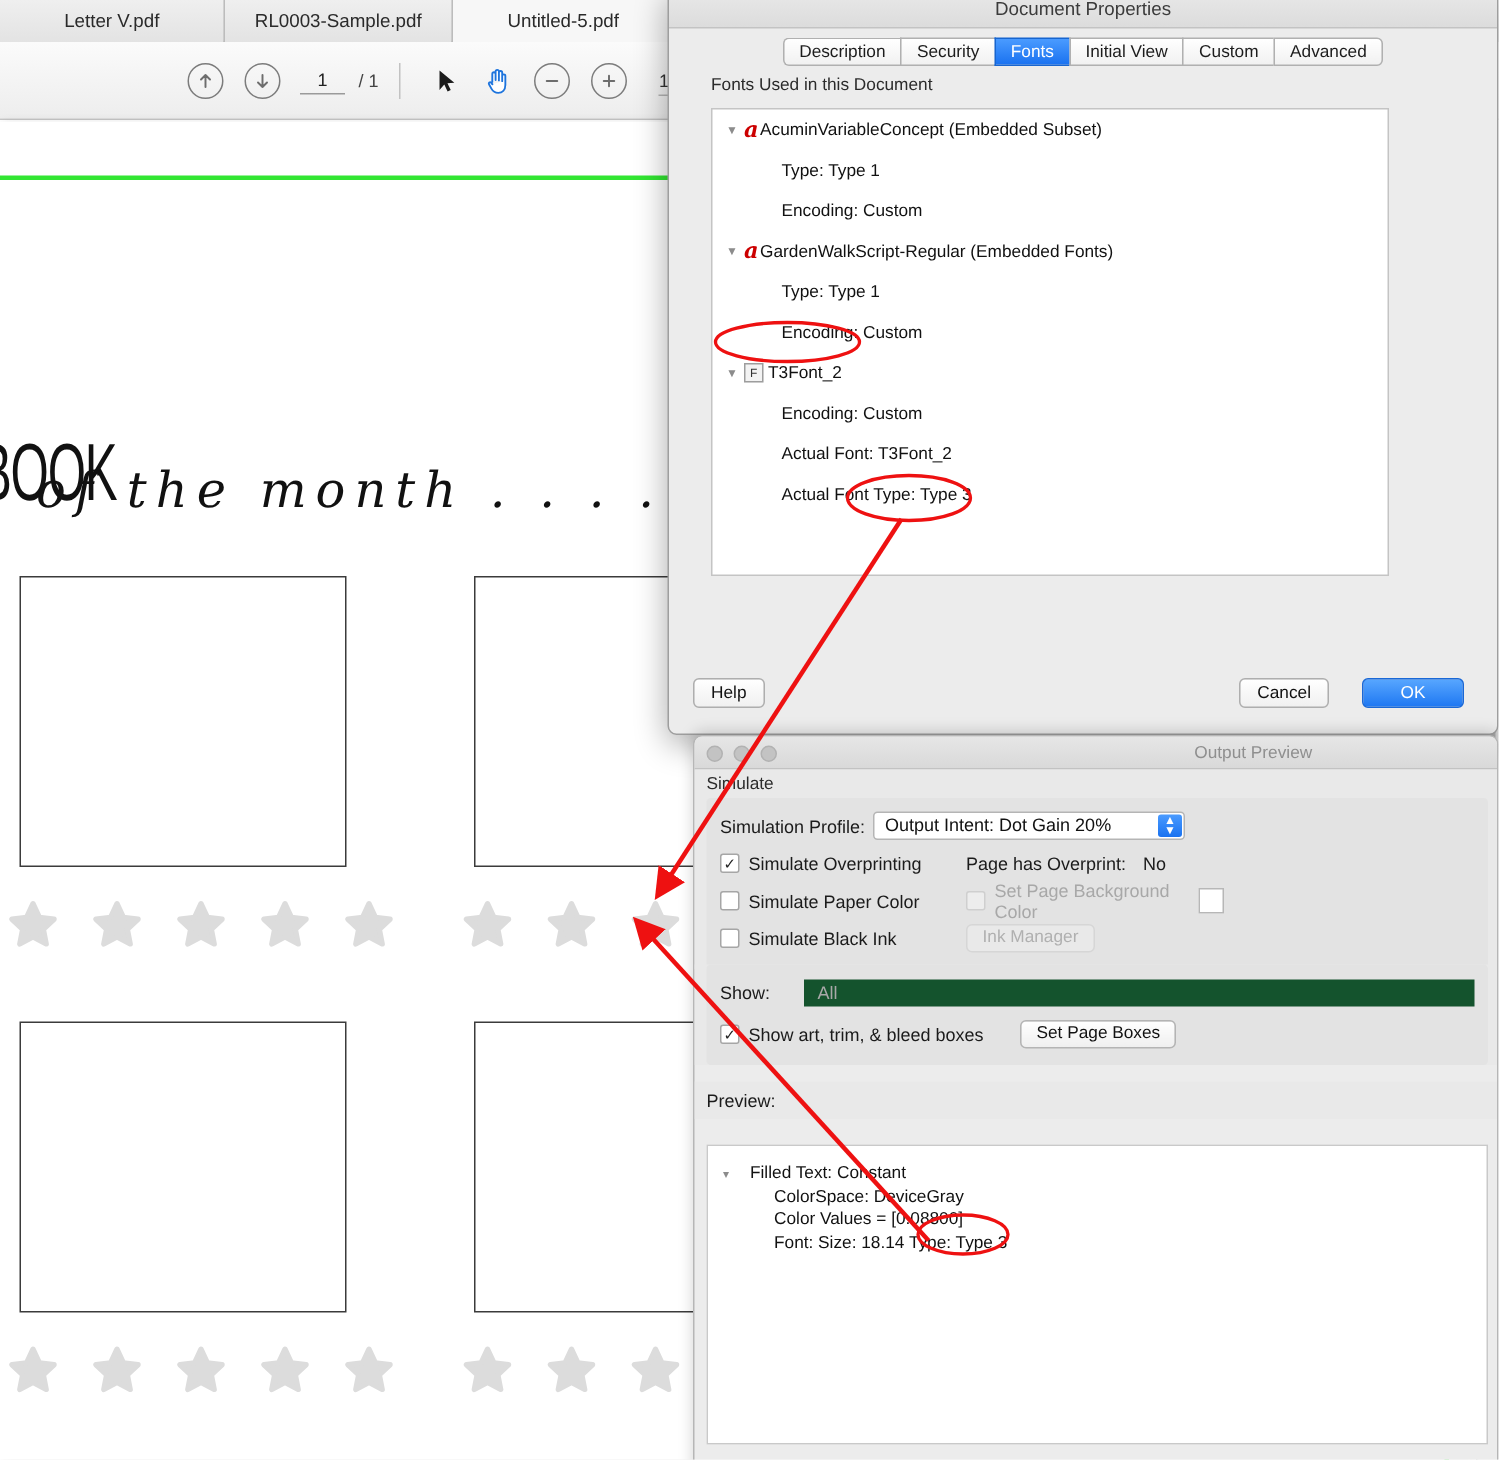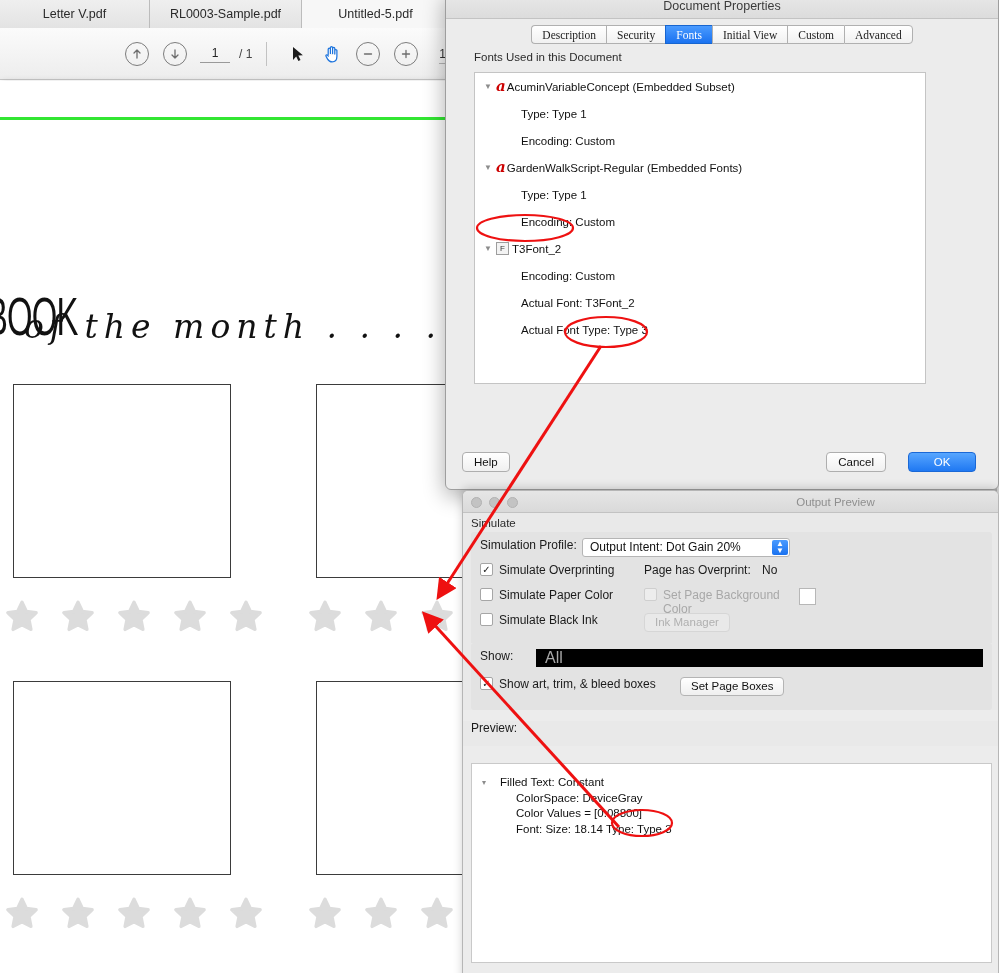--- a/index.html
+++ b/index.html
@@ -124,21 +124,21 @@
     border-bottom:1px solid #c3c3c3;
   }
   .dlg-tabs {
     display:flex; justify-content:center; align-items:center;
     margin-top:6px;
   }
   .dtab {
     height:19px; line-height:18px; padding:0 10px;
     font-size:11.5px; color:#1c1c1c;
     background:linear-gradient(#ffffff,#f1f1f1);
-    border:1px solid #b0b0b0; border-right-width:0;font-family:Liberation Serif, serif;
+    border:1px solid #b0b0b0; border-right-width:0;
   }
   .dtab:first-child { border-top-left-radius:4px; border-bottom-left-radius:4px; }
   .dtab:last-child { border-right-width:1px; border-top-right-radius:4px; border-bottom-right-radius:4px; }
   .dtab.sel { background:linear-gradient(#4a9bff,#1a72f0); color:#fff; border-color:#1765cf; }
 
   .dlg-body { position:absolute; left:23px; top:58px; width:508px; height:355px; }
   .fonts-label { font-size:11.5px; color:#2b2b2b; margin-bottom:7px; margin-left:5px; }
   .fonts-box {
     position:absolute; left:5px; top:21px; width:452px; height:312px;
     background:#ffffff; border:1px solid #c4c4c4;
@@ -191,21 +191,21 @@
     position:absolute; left:0; right:0; top:0; line-height:22px;
     text-align:center; font-size:11.5px; color:#8f8f8f;
     padding-left:210px;
   }
   .op-dots { position:absolute; left:8px; top:6px; display:flex; gap:7px; }
   .dot { width:11px; height:11px; border-radius:50%; background:#c3c3c3; border:1px solid #b2b2b2; }
 
   .op-sect { position:absolute; left:0; width:537px; background:#e9e9e9; }
   .sect-hd { font-size:11.5px; color:#2b2b2b; padding:4px 0 3px 8px; }
   .op-group { background:#e3e3e3; margin:0 8px; padding:6px 9px 8px 9px; border-radius:3px; }
-  .row { display:flex; height:25px; font-size:12px; color:#1b1b1b; }
+  .row { display:flex; align-items:center; height:25px; font-size:12px; color:#1b1b1b; }
   .lbl { font-size:12px; color:#1b1b1b; }
   .select {
     height:19px; background:#ffffff; border:1px solid #b5b5b5; border-radius:3px;
     font-size:12px; color:#111; padding:0 22px 0 7px; line-height:17px;
     position:relative; display:inline-block;
   }
   .select .arrows {
     position:absolute; right:1px; top:1px; width:16px; height:15px;
     background:linear-gradient(#4a9bff,#1a72f0); border-radius:2px;
     color:#fff; font-size:8px; text-align:center; line-height:7px;
@@ -219,21 +219,21 @@
   .dim { color:#a8a8a8; }
   .swatch { width:17px; height:17px; border:1px solid #b7b7b7; background:#fff; }
   .btn-flat {
     height:19px; line-height:17px; font-size:11.5px; padding:0 10px;
     border:1px solid #b4b4b4; border-radius:4px;
     background:linear-gradient(#ffffff,#efefef); color:#111;
     display:inline-flex; align-items:center;
   }
   .btn-flat.dis { color:#b0b0b0; border-color:#d6d6d6; background:#e9e9e9; }
   .textfield-flat {
-    flex:1; height:18px; background:#000000; font-size:16px;
+    flex:1; height:18px; background:#14532d; font-size:12px;
     color:#a8a8a8; line-height:18px; padding-left:9px;
   }
   .textfield-white {
     flex:1; height:19px; background:#ffffff; border:1px solid #c9c9c9;
     border-radius:3px; font-size:12px; color:#111; line-height:17px; padding-left:8px;
   }
   .insp-box {
     position:absolute; left:8px; top:760px; width:521px; height:205px;
     background:#ffffff; border:1px solid #c9c9c9;
   }

